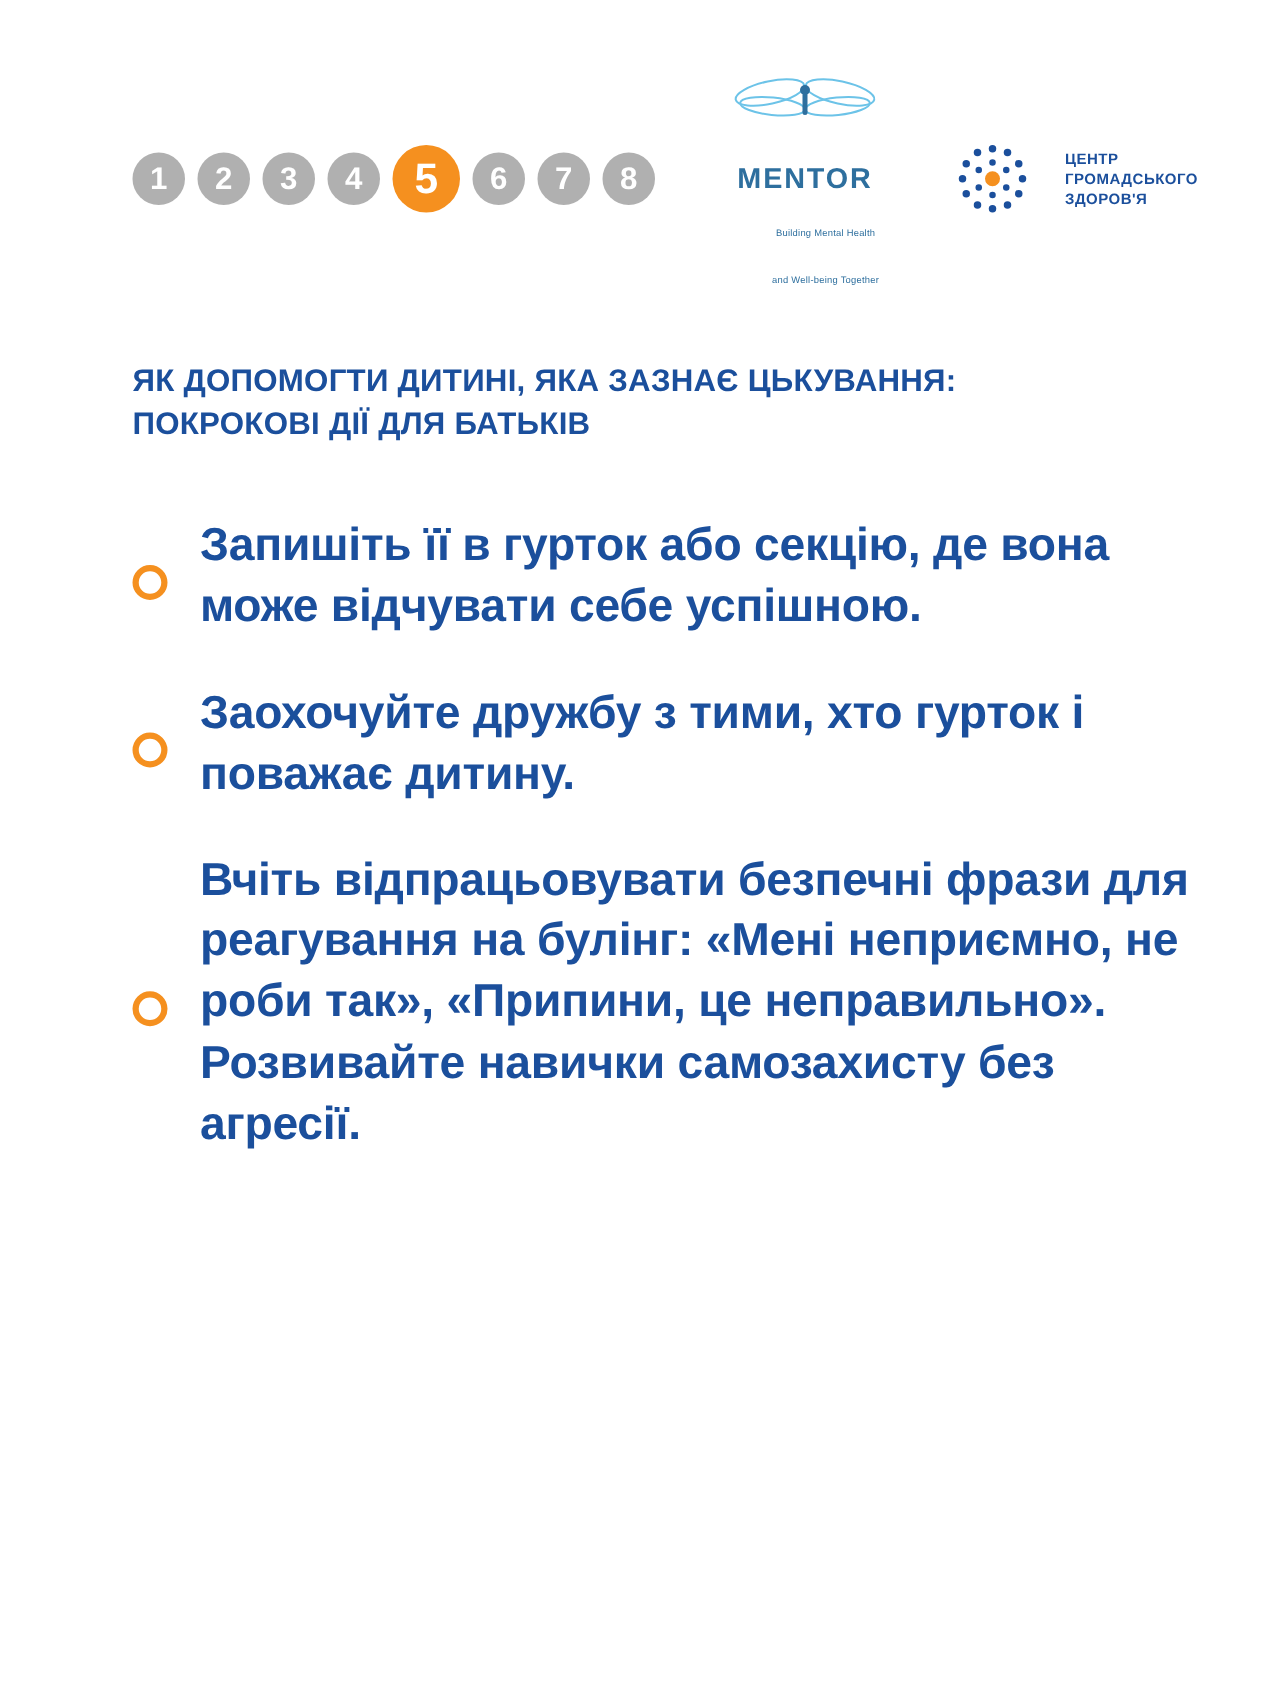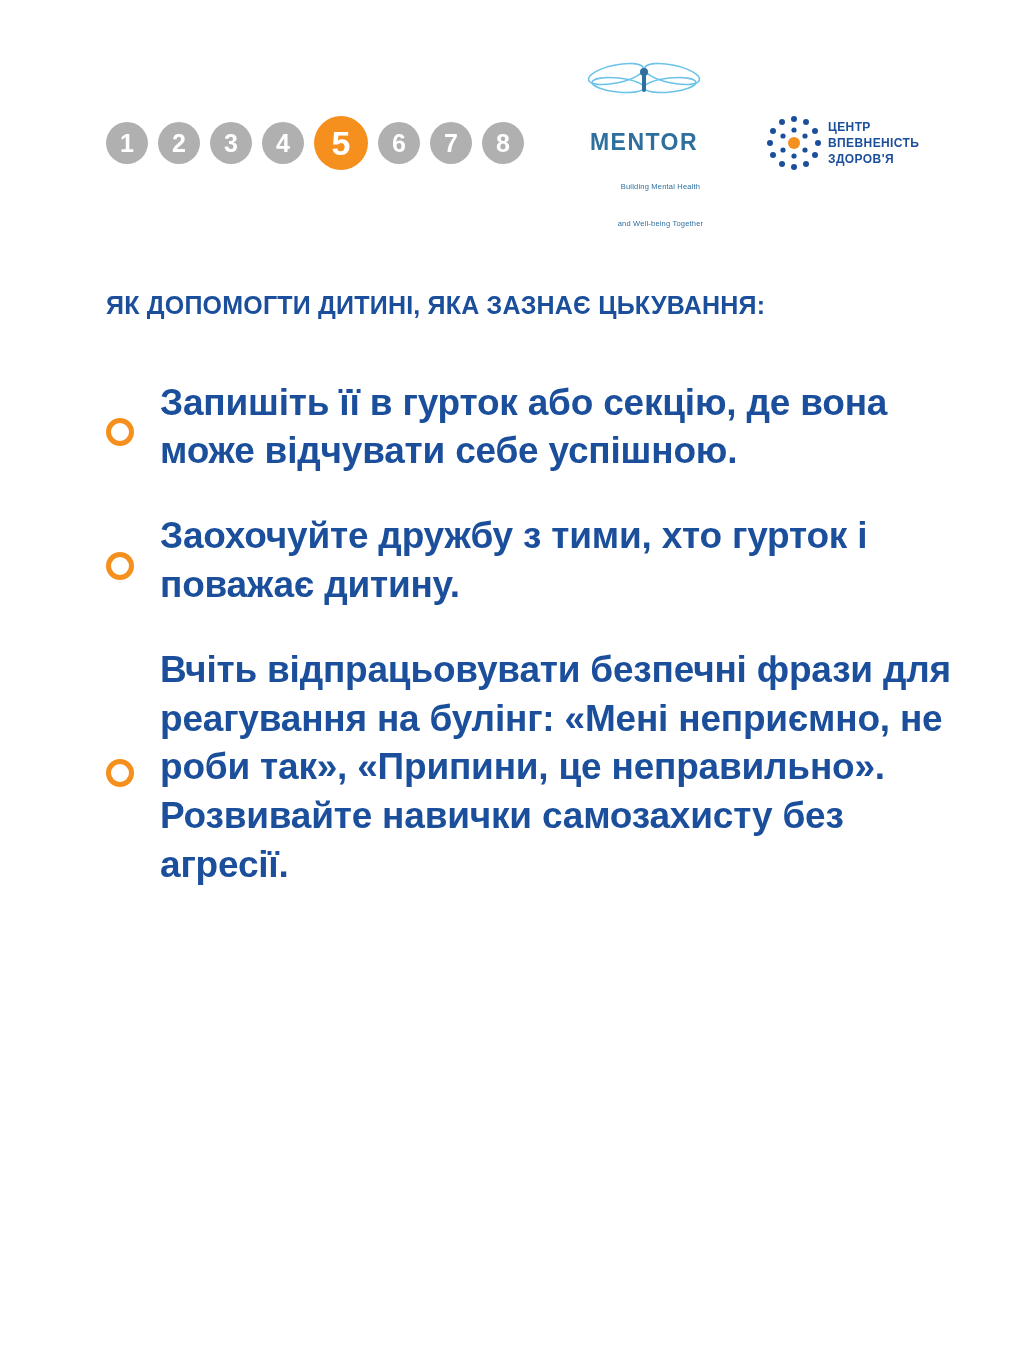--- a/index.html
+++ b/index.html
@@ -88,21 +88,21 @@
     text-align: center;
     line-height: 1.25;
     margin-top: 2px;
     letter-spacing: .2px;
     padding-left: 33px;
   }
 
   .phc-logo {
     display: flex;
     align-items: center;
-    gap: 4px;
+    gap: 28px;
   }
   .phc-mark {
     width: 60px;
     height: 60px;
     position: relative;
   }
   .phc-text {
     font-size: 12px;
     font-weight: bold;
     color: #1b4f9c;
@@ -229,30 +229,31 @@
               <circle cx="41" cy="37" r="2.6"></circle>
                 <circle cx="30" cy="43" r="2.6"></circle>
               <circle cx="19" cy="37" r="2.6"></circle>
                 <circle cx="19" cy="23" r="2.6"></circle>
             </g>
             <circle cx="30" cy="30" r="6" fill="#f5901f"></circle>
           </svg>
         </div>
         <div class="phc-text">
           <div>ЦЕНТР</div>
-          <div>ВПЕВНЕНІСТЬ</div>
+          <div>ГРОМАДСЬКОГО</div>
           <div>ЗДОРОВ'Я</div>
         </div>
       </div>
 
     </div>
   </div>
 
   <div class="kicker">
     <div>ЯК ДОПОМОГТИ ДИТИНІ, ЯКА ЗАЗНАЄ ЦЬКУВАННЯ:</div>
+    <div>ПОКРОКОВІ ДІЇ ДЛЯ БАТЬКІВ</div>
   </div>
 
 
   <div class="bullets">
 
     <div class="bullet">
       <span class="bullet-marker"></span>
       <div class="bullet-text">Запишіть її в гурток або секцію, де вона може відчувати себе успішною.</div>
     </div>
 

